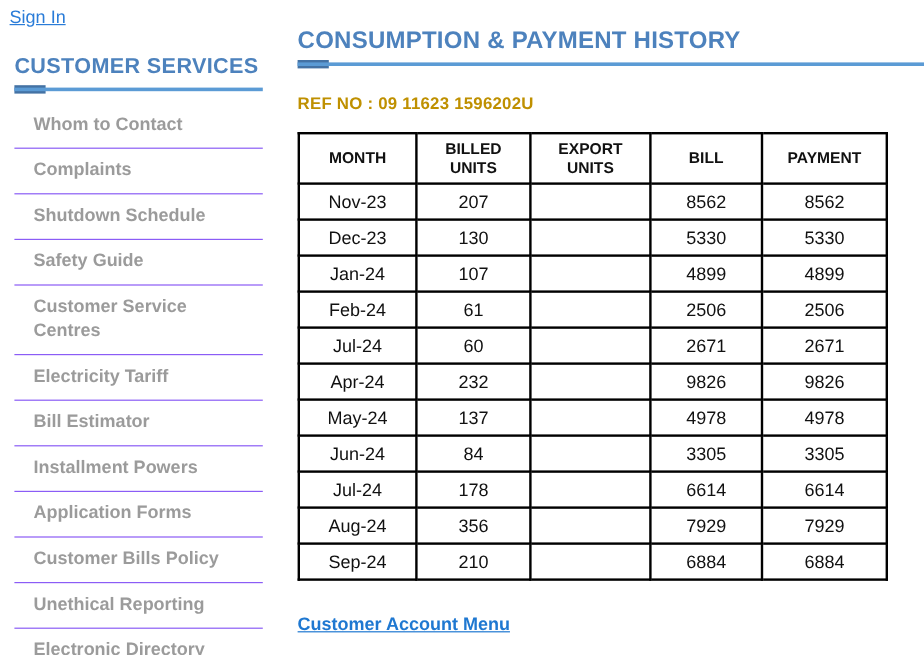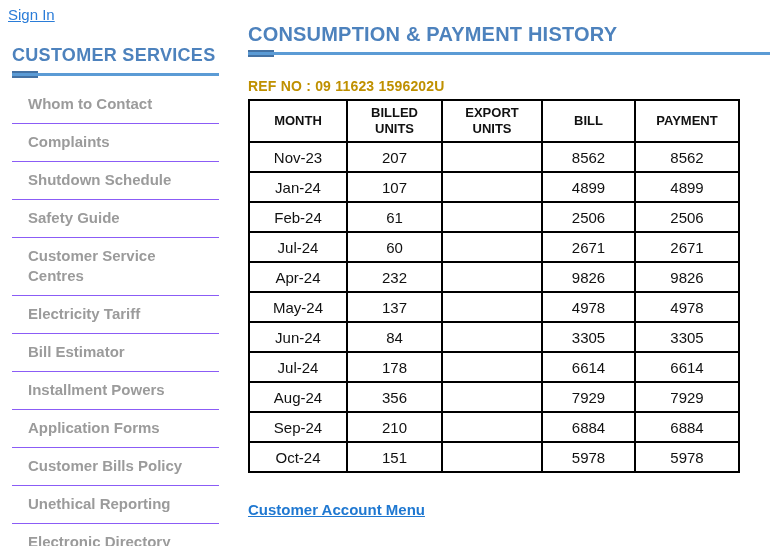--- a/index.html
+++ b/index.html
@@ -89,21 +89,21 @@
 
   .ref-no {
     margin-top: 21px;
     font-size: 14px;
     font-weight: bold;
     color: #bf9000;
     letter-spacing: 0.2px;
   }
 
   table.history-table {
-    margin-top: 5px;
+    margin-top: 16px;
     border-collapse: collapse;
   }
   .history-table th, .history-table td {
     border: 2px solid #000000;
     text-align: center;
     vertical-align: middle;
     color: #111111;
     padding: 0 4px;
   }
   .history-table th {
@@ -188,20 +188,27 @@
       </thead>
       <tbody>
           <tr>
             <td>Nov-23</td>
             <td>207</td>
             <td></td>
             <td>8562</td>
             <td>8562</td>
           </tr>
           <tr>
+            <td>Dec-23</td>
+            <td>130</td>
+            <td></td>
+            <td>5330</td>
+            <td>5330</td>
+          </tr>
+          <tr>
             <td>Jan-24</td>
             <td>107</td>
             <td></td>
             <td>4899</td>
             <td>4899</td>
           </tr>
           <tr>
             <td>Feb-24</td>
             <td>61</td>
             <td></td>
@@ -250,26 +257,19 @@
             <td>7929</td>
             <td>7929</td>
           </tr>
           <tr>
             <td>Sep-24</td>
             <td>210</td>
             <td></td>
             <td>6884</td>
             <td>6884</td>
           </tr>
-          <tr>
-            <td>Oct-24</td>
-            <td>151</td>
-            <td></td>
-            <td>5978</td>
-            <td>5978</td>
-          </tr>
         </tbody>
     </table>
 
     <a class="account-link" href="#">Customer Account Menu</a>
   </main>
 
 </div>
 
 </body></html>

